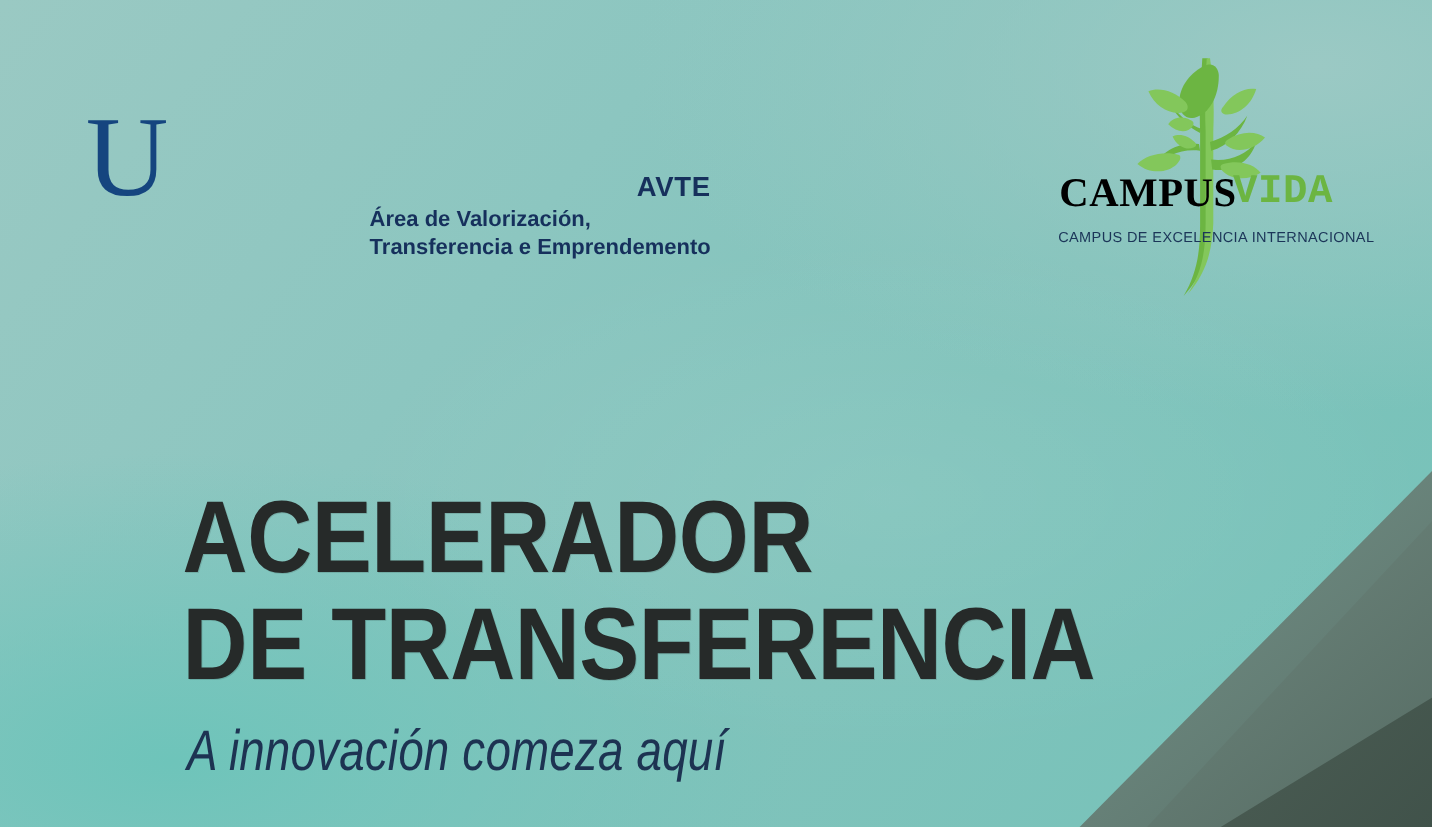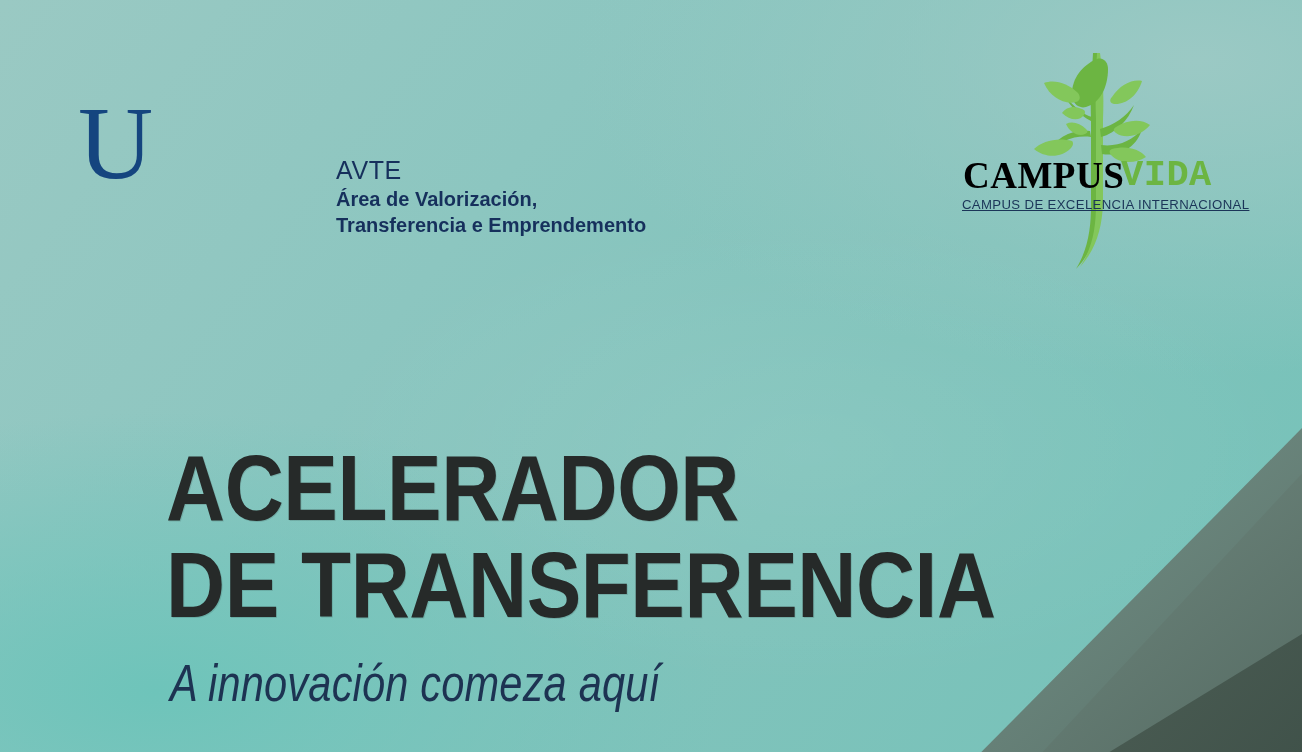--- a/index.html
+++ b/index.html
@@ -117,23 +117,24 @@
 
   
   .avte {
     position: absolute;
     left: 336px;
     top: 155px;
     color: #16305c;
   }
   .avte-title {
     font-size: 25px;
-    font-weight: normal;
+    font-weight: bold;
     letter-spacing: 0.6px;
     line-height: 1.22;
+    text-align: right;
   }
   .avte-line {
     font-size: 20px;
     font-weight: 700;
     line-height: 1.33;
     white-space: nowrap;
   }
 
   
   .cv-logo {
@@ -173,27 +174,26 @@
     font-family: Liberation Mono, monospace;
     font-size: 37px;
     font-weight: bold;
     color: #6cb542;
     letter-spacing: 0.5px;
     line-height: 1;
   }
   .cv-tagline {
     position: absolute;
     left: 2px;
-    top: 152px;
+    top: 163px;
     font-family: "Liberation Sans", sans-serif;
     font-size: 13.2px;
     color: #1b3558;
     letter-spacing: 0.35px;
     white-space: nowrap;
-    text-decoration: underline;
   }
 
   
   .headline {
     position: absolute;
     left: 166px;
     top: 440px;
     color: #262a29;
     font-family: "Liberation Sans", sans-serif;
     font-weight: bold;

